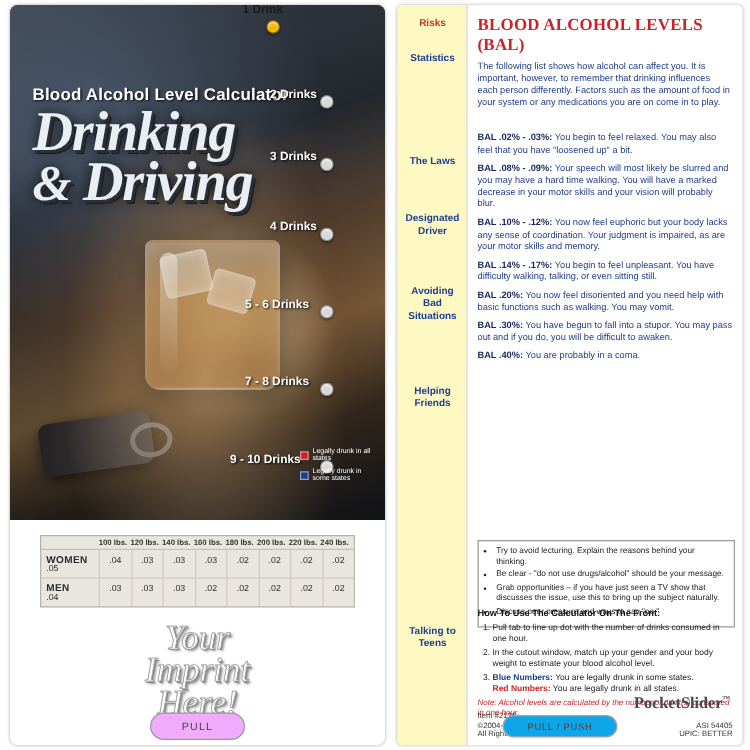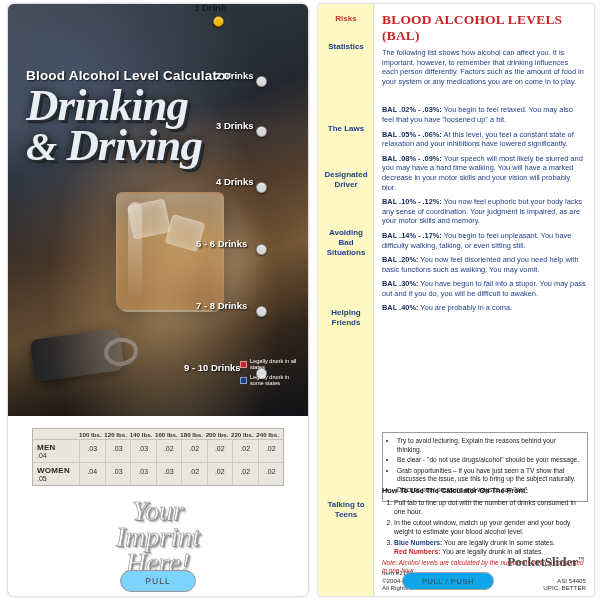--- a/index.html
+++ b/index.html
@@ -115,21 +115,21 @@
 
   .imprint {
     position:absolute; left:0; top:494px; width:300px; text-align:center;
     font-family:"Liberation Serif", serif; font-style:italic; font-weight:normal;
     font-size:28px; line-height:26px; color:#ffffff;
     text-shadow:1px 1px 0 #8c8c8c, 2px 2px 2px rgba(0,0,0,.45), 0 0 1px #777;
     -webkit-text-stroke:0.6px #9a9a9a;
   }
   .pull-oval {
     position:absolute; left:112px; top:566px; width:76px; height:22px;
-    border:1px solid #9a9a9a; border-radius:11px; background:#7dd3fc;
+    border:1px solid #9a9a9a; border-radius:11px; background:#f0abfc;
     font-size:8.5px; letter-spacing:1px; color:#444;
     display:flex; align-items:center; justify-content:center;
   }
 
   
   .card-right {
     position:absolute; left:318px; top:4px; width:276px; height:592px;
     background:#ffffff; border-radius:4px;
     box-shadow:0 0 3px rgba(0,0,0,.3);
     overflow:hidden;
@@ -256,41 +256,41 @@
         <span>120 lbs.</span>
         <span>140 lbs.</span>
         <span>160 lbs.</span>
         <span>180 lbs.</span>
         <span>200 lbs.</span>
         <span>220 lbs.</span>
         <span>240 lbs.</span>
       </div>
       <div class="bal-row">
         <div class="rl">
-          <b>MEN</b>
-          <span>.04</span>
-        </div>
-        <div class="cell">.03</div>
-        <div class="cell">.03</div>
-        <div class="cell">.03</div>
-        <div class="cell">.02</div>
-        <div class="cell">.02</div>
-        <div class="cell">.02</div>
-        <div class="cell">.02</div>
-        <div class="cell">.02</div>
-      </div>
-      <div class="bal-row">
-        <div class="rl">
           <b>WOMEN</b>
           <span>.05</span>
         </div>
         <div class="cell">.04</div>
         <div class="cell">.03</div>
         <div class="cell">.03</div>
         <div class="cell">.03</div>
+        <div class="cell">.02</div>
+        <div class="cell">.02</div>
+        <div class="cell">.02</div>
+        <div class="cell">.02</div>
+      </div>
+      <div class="bal-row">
+        <div class="rl">
+          <b>MEN</b>
+          <span>.04</span>
+        </div>
+        <div class="cell">.03</div>
+        <div class="cell">.03</div>
+        <div class="cell">.03</div>
+        <div class="cell">.02</div>
         <div class="cell">.02</div>
         <div class="cell">.02</div>
         <div class="cell">.02</div>
         <div class="cell">.02</div>
       </div>
     </div>
 
     <div class="imprint">
       <div>Your</div>
       <div>Imprint</div>
@@ -311,24 +311,20 @@
       <div class="tab" style="top:494px;">Talking to Teens</div>
     </div>
 
     <div class="content">
       <div class="r-title">BLOOD ALCOHOL LEVELS (BAL)</div>
       <div class="r-intro">The following list shows how alcohol can affect you. It is important, however, to remember that drinking influences each person differently. Factors such as the amount of food in your system or any medications you are on come in to play.</div>
 
       <div class="bal-item">
         <b>BAL .02% - .03%:</b>
         <span>You begin to feel relaxed. You may also feel that you have "loosened up" a bit.</span>
-      </div>
-      <div class="bal-item">
-        <b>BAL .05% - .06%:</b>
-        <span>At this level, you feel a constant state of relaxation and your inhibitions have lowered significantly.</span>
       </div>
       <div class="bal-item">
         <b>BAL .08% - .09%:</b>
         <span>Your speech will most likely be slurred and you may have a hard time walking. You will have a marked decrease in your motor skills and your vision will probably blur.</span>
       </div>
       <div class="bal-item">
         <b>BAL .10% - .12%:</b>
         <span>You now feel euphoric but your body lacks any sense of coordination. Your judgment is impaired, as are your motor skills and memory.</span>
       </div>
       <div class="bal-item">

